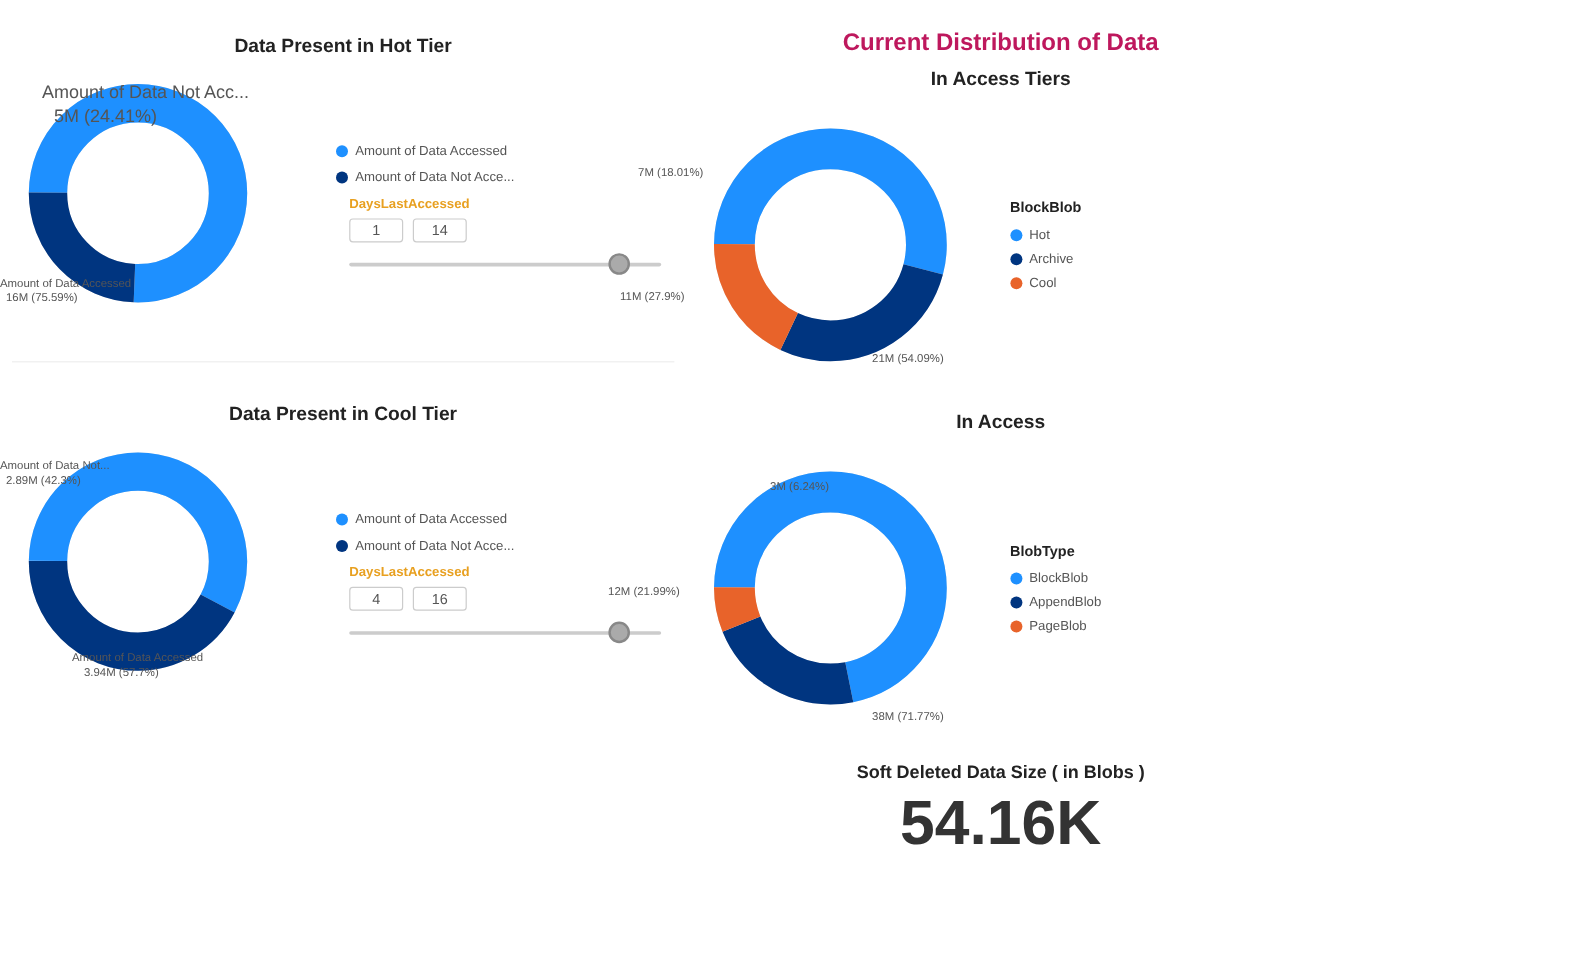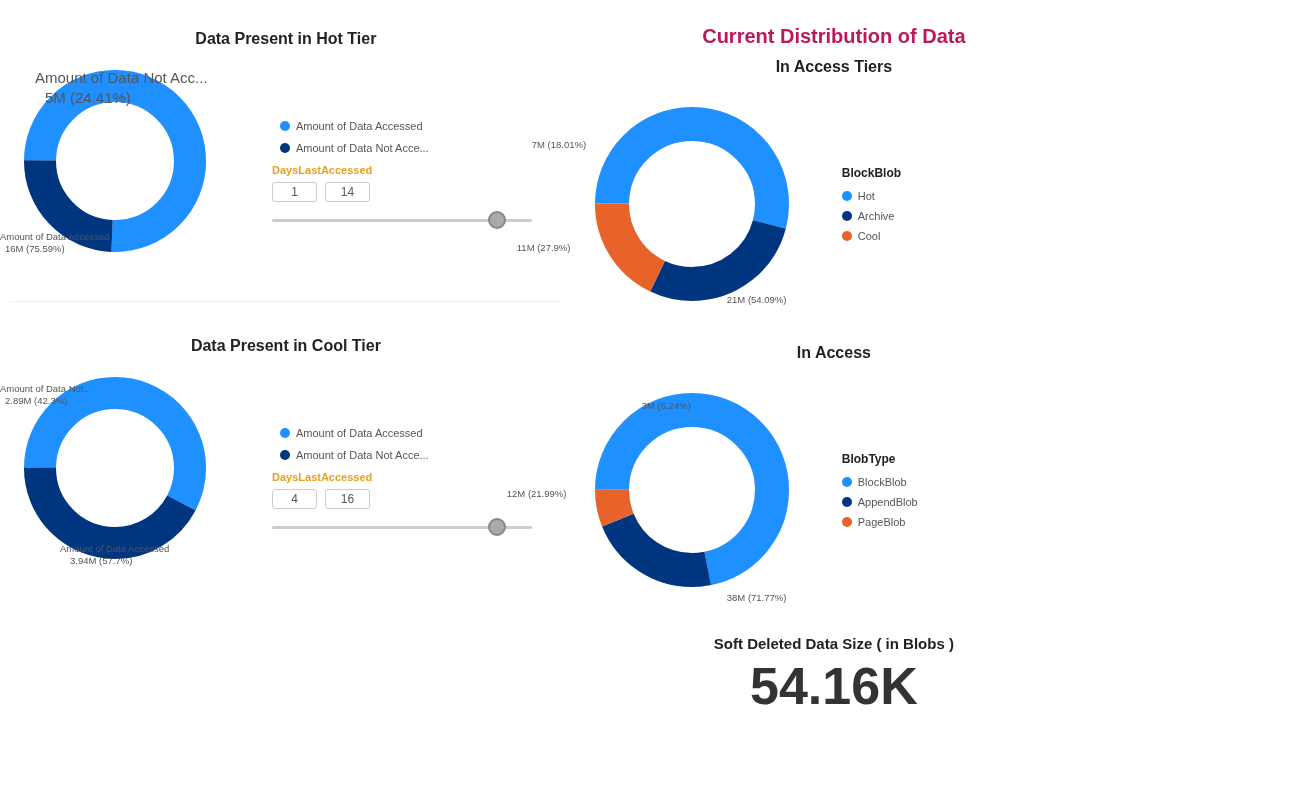--- a/index.html
+++ b/index.html
@@ -66,21 +66,21 @@
       color: #555;
     }
     .legend-dot {
       width: 10px;
       height: 10px;
       border-radius: 50%;
       display: inline-block;
       flex-shrink: 0;
     }
     .slider-section {
-      margin-left: 12px;
+      margin-left: 31px;
       margin-top: 10px;
       display: flex;
       flex-direction: column;
       gap: 6px;
     }
     .slider-label {
       font-size: 11px;
       color: #e8a020;
       font-weight: 600;
     }

